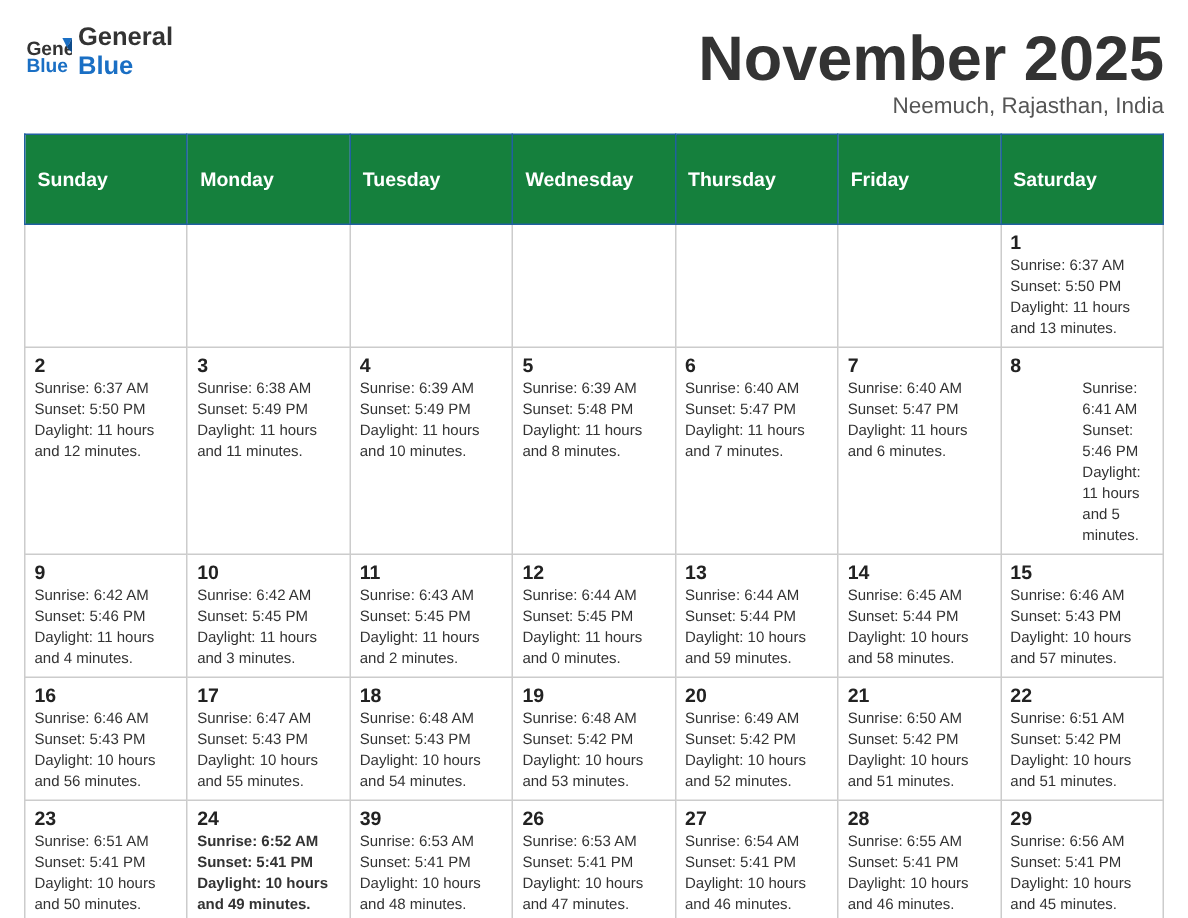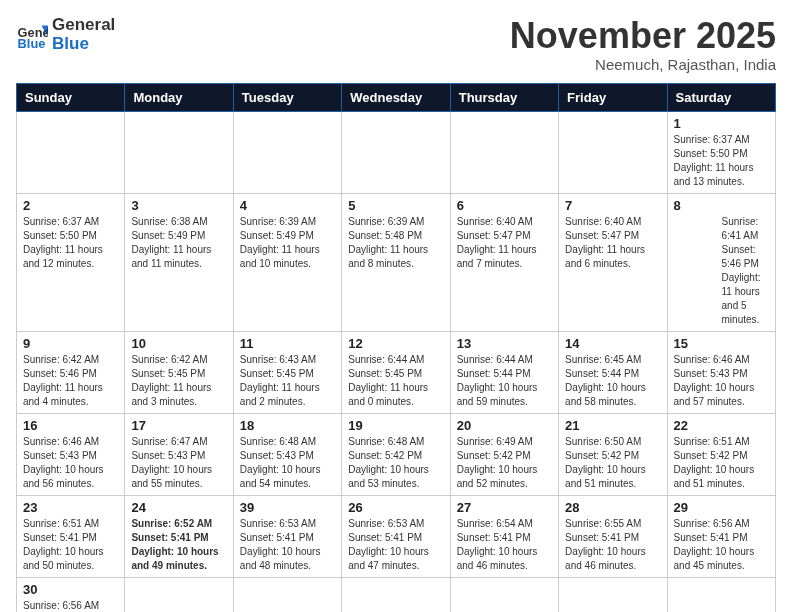--- a/index.html
+++ b/index.html
@@ -22,39 +22,39 @@
       gap: 4px;
     }
     .logo-icon {
       width: 32px;
       height: 32px;
     }
     .title-area {
       text-align: right;
     }
     .month-title {
-      font-size: 36px;
+      font-size: 42px;
       font-weight: bold;
       color: #333;
       line-height: 1.1;
     }
     .location {
       font-size: 15px;
       color: #555;
     }
     .calendar {
       width: 100%;
       border-collapse: collapse;
       border: 1px solid #ccc;
     }
     .calendar th {
-      background-color: #0f172a;
+      background-color: #15803d;
       color: white;
       text-align: left;
-      padding: 6px 8px;
+      padding: 22px 8px;
       font-size: 13px;
       font-weight: bold;
       border: 1px solid #2060a0;
     }
     .calendar td {
       width: calc(100% / 7);
       vertical-align: top;
       border: 1px solid #ccc;
       padding: 4px 6px;
       min-height: 70px;

